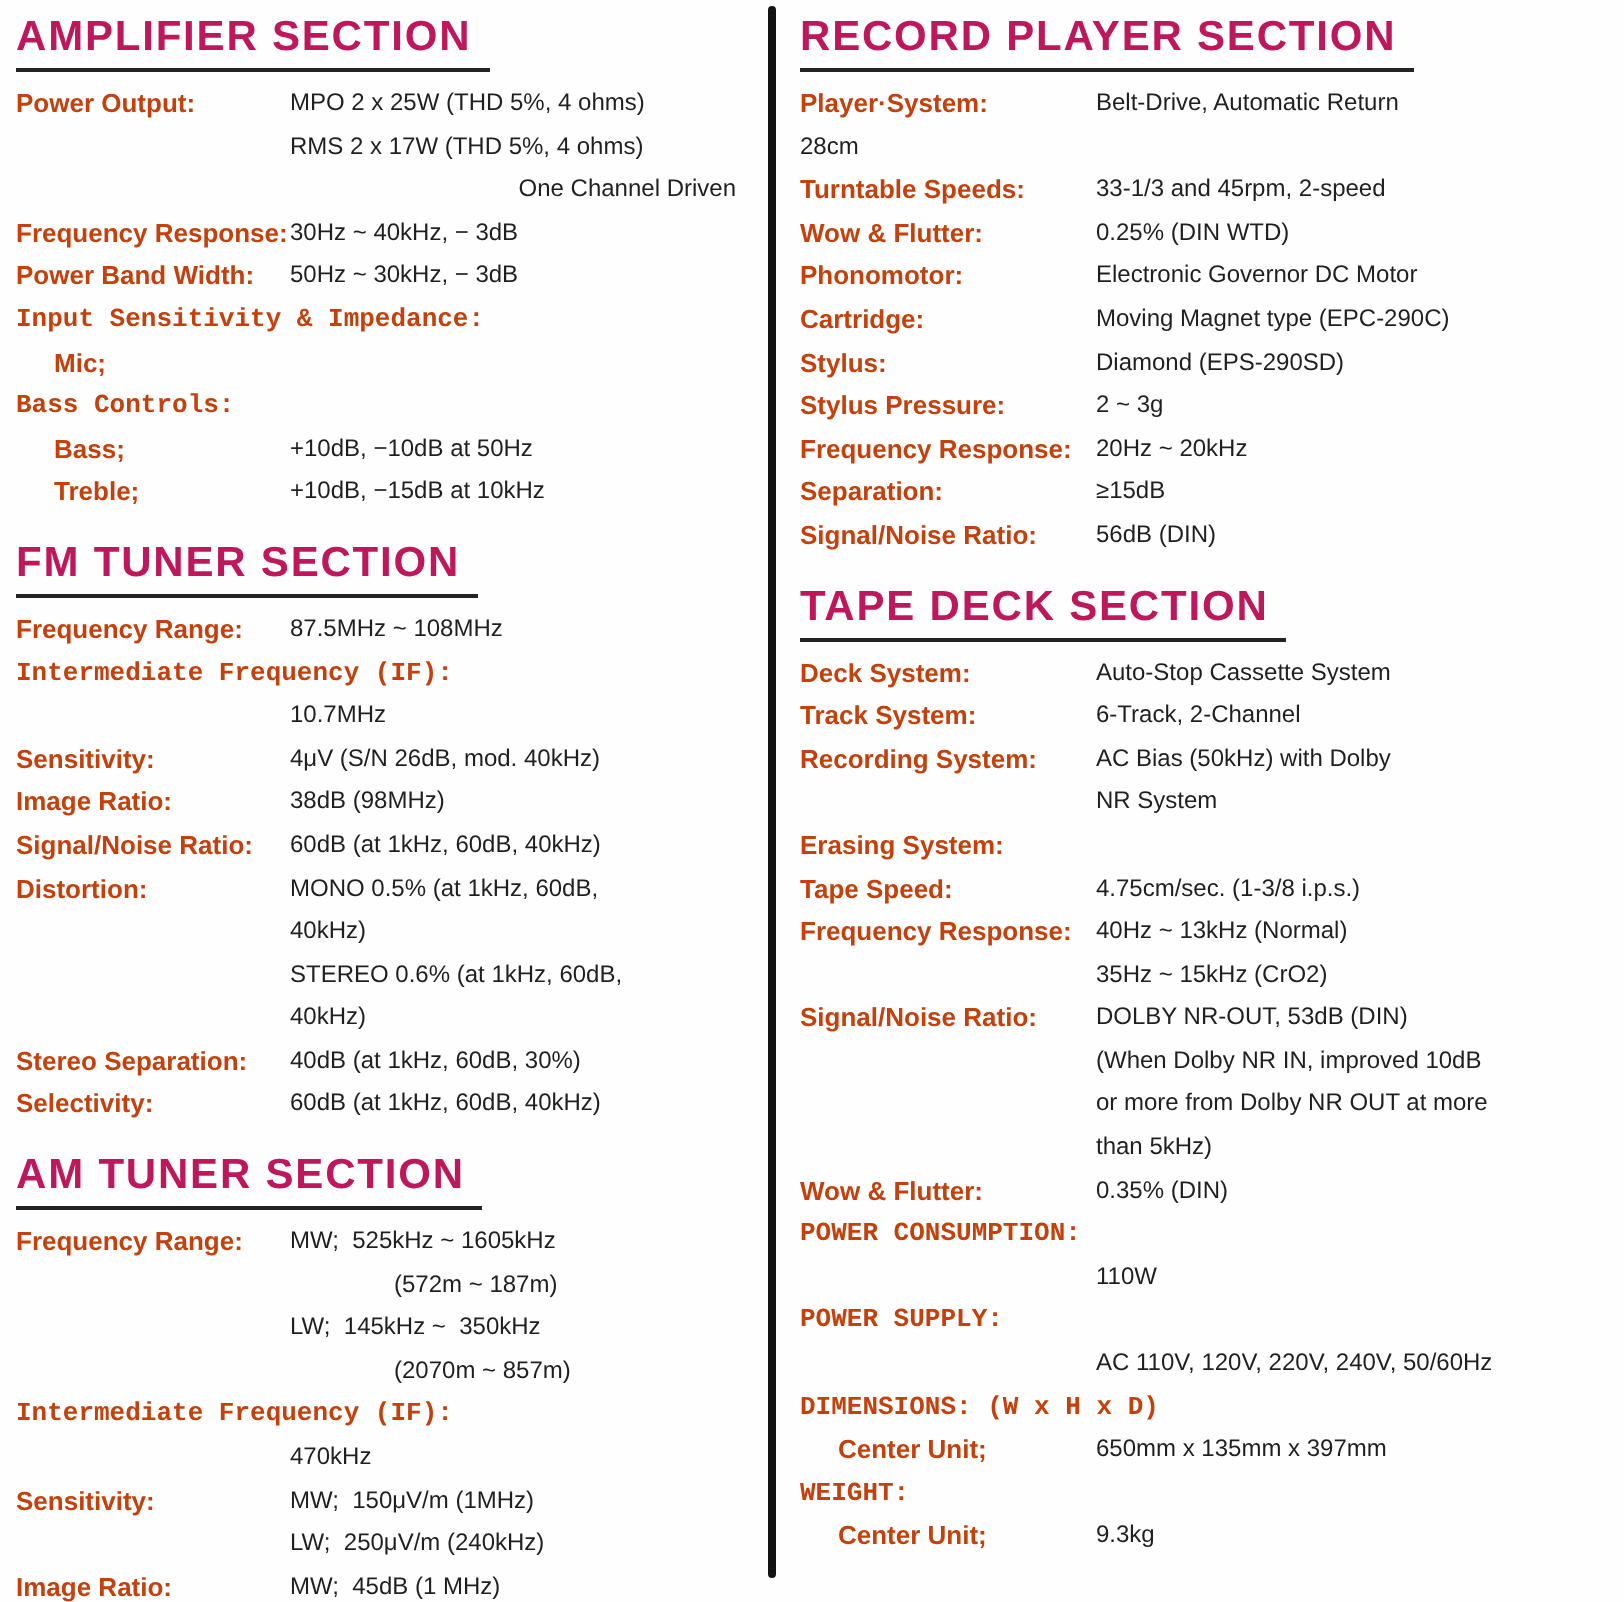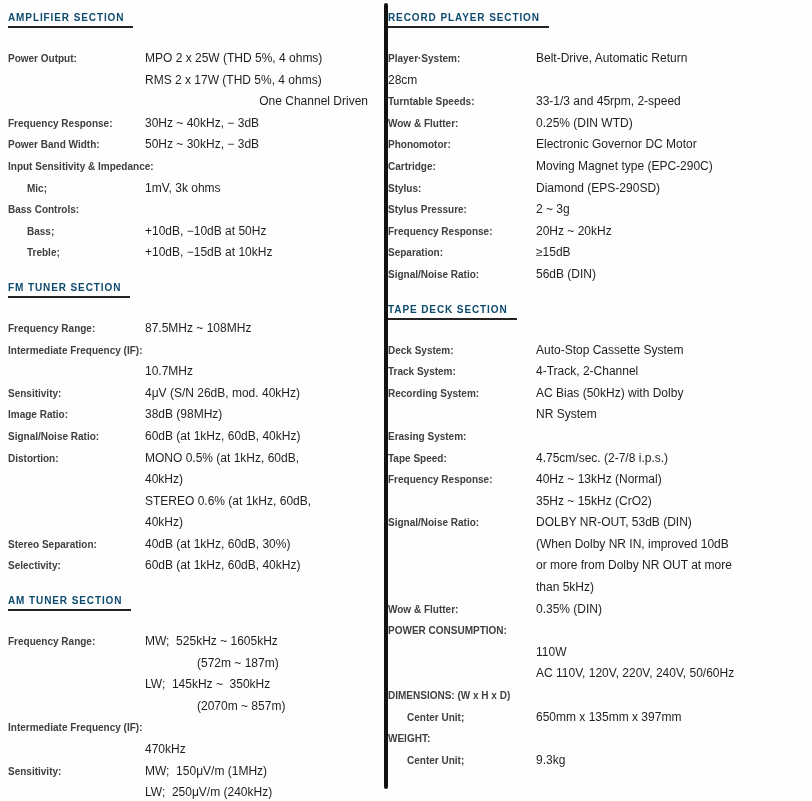--- a/index.html
+++ b/index.html
@@ -10,51 +10,51 @@
     font-family: "Liberation Sans", "DejaVu Sans", sans-serif;
     overflow: hidden;
   }
   .page {
     display: flex;
     width: 812px; height: 801px;
     background: #fefefe;
   }
   .col { box-sizing: border-box; }
   .col-left  { width: 384px; padding: 7px 4px 0 8px; }
-  .col-right { flex: 1;      padding: 7px 2px 0 0; }
+  .col-right { flex: 1;      padding: 7px 2px 0 12px; }
   .divider {
     width: 4px; height: 786px; margin-top: 3px;
     background: #121212; border-radius: 2px;
     flex-shrink: 0;
   }
   .section { }
   .section + .section { margin-top: 13px; }
   .sec-title {
     display: inline-block;
-    font-size: 10px; font-weight: bold;
+    font-size: 21px; font-weight: bold;
     letter-spacing: 0.9px;
-    color: #0c4a6e;
+    color: #be185d;
     padding: 0 9px 3px 0;
     border-bottom: 2.5px solid #232323;
-    margin-bottom: 20px;
+    margin-bottom: 5px;
     white-space: pre;
   }
   .row { display: flex; align-items: flex-start; }
   .lab {
     flex-shrink: 0;
     box-sizing: border-box;
     font-weight: bold;
-    font-size: 10px;
+    font-size: 13px;
     line-height: 21.6px;
     white-space: pre;
-    color: #404040;
+    color: #c2410c;
   }
   .col-left  .lab { width: 137px; }
   .col-right .lab { width: 148px; }
-  .row.wide .lab { width: auto; }
+  .row.wide .lab { width: auto; font-family: Liberation Mono, monospace; }
   .row.sub  .lab { padding-left: 19px; }
   .val { flex: 1; min-width: 0; }
   .vline {
     font-size: 12px;
     line-height: 21.6px;
     white-space: pre;
     color: #1f1f1f;
   }
   .vline.al-right { text-align: right; padding-right: 12px; }
   .vline.ind2 { padding-left: 52px; }
@@ -78,23 +78,20 @@
           </div>
         </div><div class="row">
           <span class="lab">Power Band Width:</span>
           <div class="val">
             <div class="vline">50Hz ~ 30kHz, − 3dB</div>
           </div>
         </div><div class="row wide">
           <span class="lab">Input Sensitivity &amp; Impedance:</span>
         </div><div class="row sub">
           <span class="lab">Mic;</span>
-          <div class="val">
-            <div class="vline">1mV, 3k ohms</div>
-          </div>
         </div><div class="row wide">
           <span class="lab">Bass Controls:</span>
         </div><div class="row sub">
           <span class="lab">Bass;</span>
           <div class="val">
             <div class="vline">+10dB, −10dB at 50Hz</div>
           </div>
         </div><div class="row sub">
           <span class="lab">Treble;</span>
           <div class="val">
@@ -234,34 +231,34 @@
           </div>
         </div></div>
       <div class="section"><div class="sec-title">TAPE DECK SECTION</div><div class="row">
           <span class="lab">Deck System:</span>
           <div class="val">
             <div class="vline">Auto-Stop Cassette System</div>
           </div>
         </div><div class="row">
           <span class="lab">Track System:</span>
           <div class="val">
-            <div class="vline">4-Track, 2-Channel</div>
+            <div class="vline">6-Track, 2-Channel</div>
           </div>
         </div><div class="row">
           <span class="lab">Recording System:</span>
           <div class="val">
             <div class="vline">AC Bias (50kHz) with Dolby</div>
             <div class="vline">NR System</div>
           </div>
         </div><div class="row">
           <span class="lab">Erasing System:</span>
         </div><div class="row">
           <span class="lab">Tape Speed:</span>
           <div class="val">
-            <div class="vline">4.75cm/sec. (2-7/8 i.p.s.)</div>
+            <div class="vline">4.75cm/sec. (1-3/8 i.p.s.)</div>
           </div>
         </div><div class="row">
           <span class="lab">Frequency Response:</span>
           <div class="val">
             <div class="vline">40Hz ~ 13kHz (Normal)</div>
             <div class="vline">35Hz ~ 15kHz (CrO2)</div>
           </div>
         </div><div class="row">
           <span class="lab">Signal/Noise Ratio:</span>
           <div class="val">
@@ -275,20 +272,22 @@
           <div class="val">
             <div class="vline">0.35% (DIN)</div>
           </div>
         </div><div class="row wide">
           <span class="lab">POWER CONSUMPTION:</span>
         </div><div class="row">
           <span class="lab"></span>
           <div class="val">
             <div class="vline">110W</div>
           </div>
+        </div><div class="row wide">
+          <span class="lab">POWER SUPPLY:</span>
         </div><div class="row">
           <span class="lab"></span>
           <div class="val">
             <div class="vline">AC 110V, 120V, 220V, 240V, 50/60Hz</div>
           </div>
         </div><div class="row wide">
           <span class="lab">DIMENSIONS: (W x H x D)</span>
         </div><div class="row sub">
           <span class="lab">Center Unit;</span>
           <div class="val">

